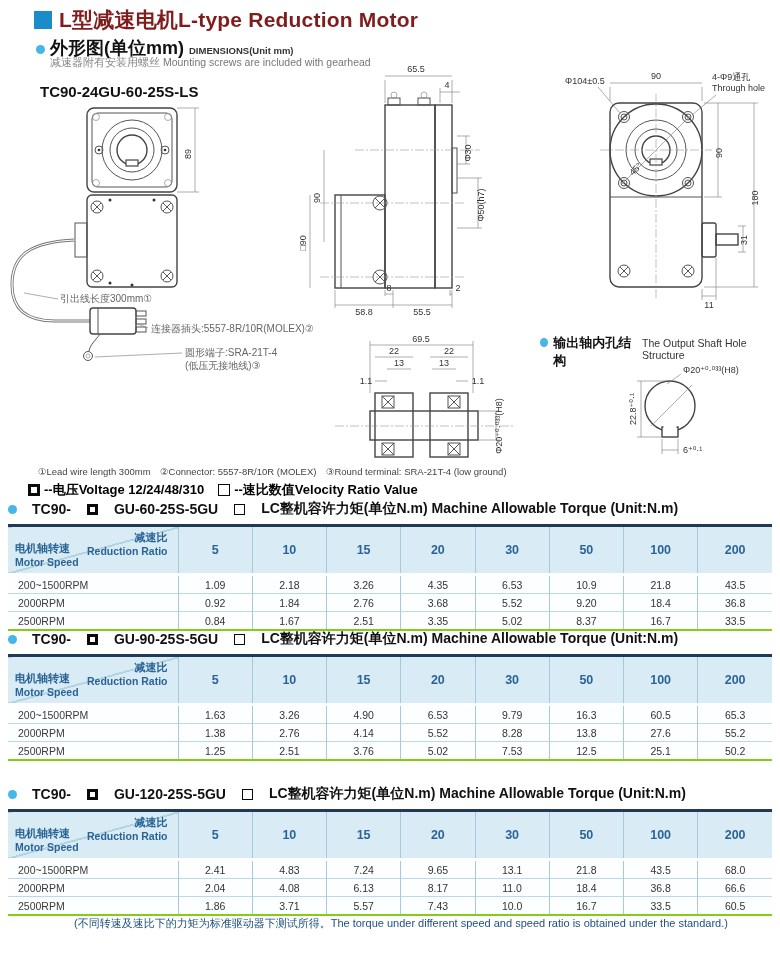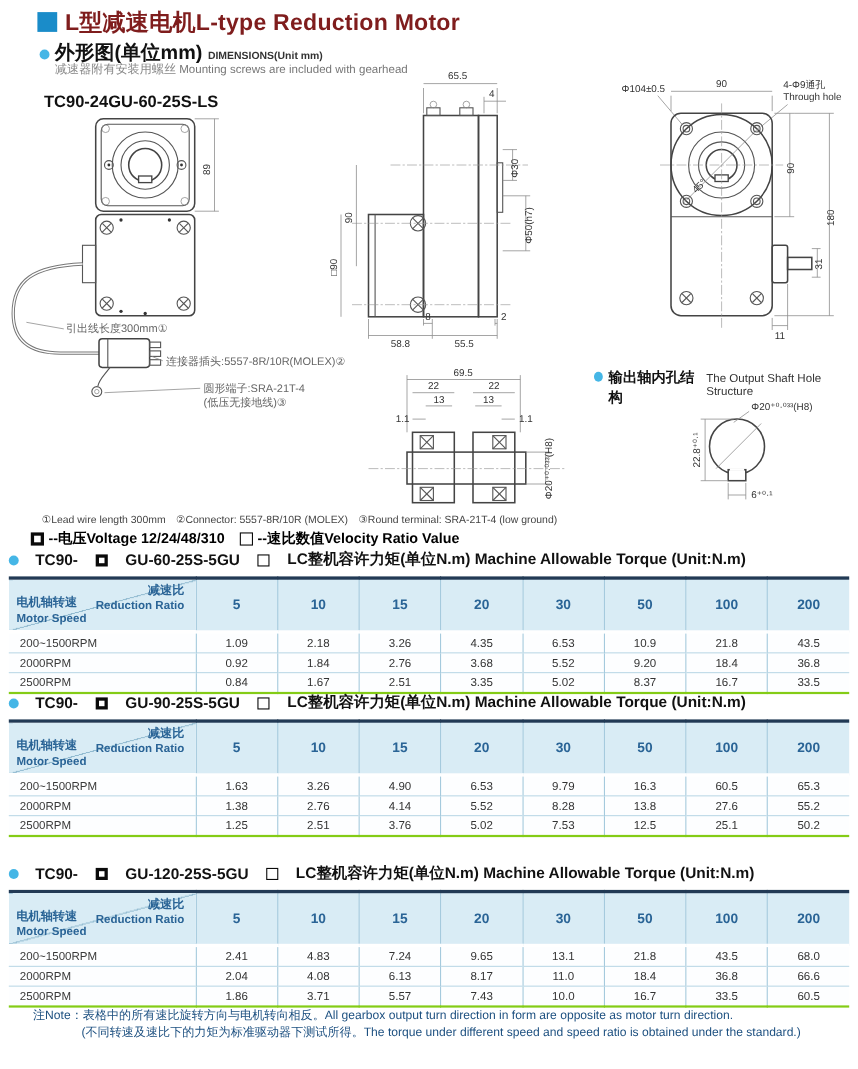--- a/index.html
+++ b/index.html
@@ -560,15 +560,14 @@
           <td>10.0</td>
           <td>16.7</td>
           <td>33.5</td>
           <td>60.5</td>
         </tr>
     </tbody>
   </table>
 </div>
 
 <div class="abs bnote">
-  <div><span>注Note：</span><span>表格中的所有速比旋转方向与电机转向相反。</span><span>All gearbox output turn direction in form are opposite as motor turn direction.</span></div>
   <div class="ind"><span>(不同转速及速比下的力矩为标准驱动器下测试所得。The torque under different speed and speed ratio is obtained under the standard.)</span></div>
 </div>
 
 </body></html>

